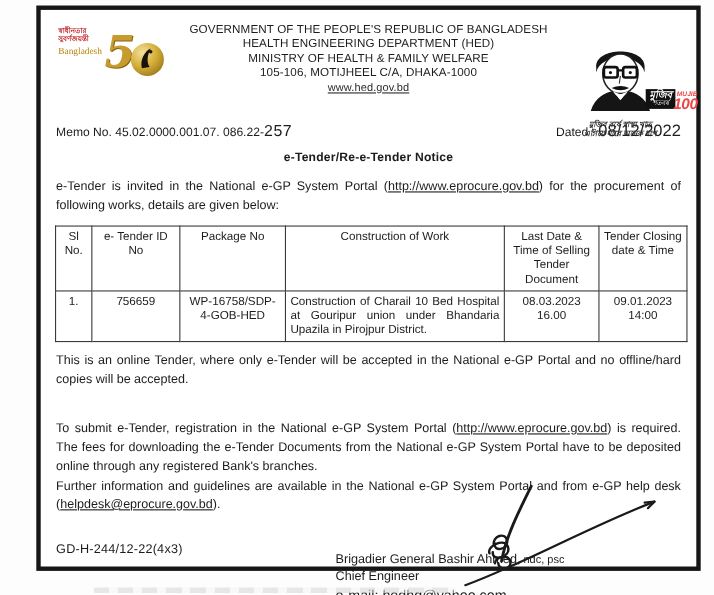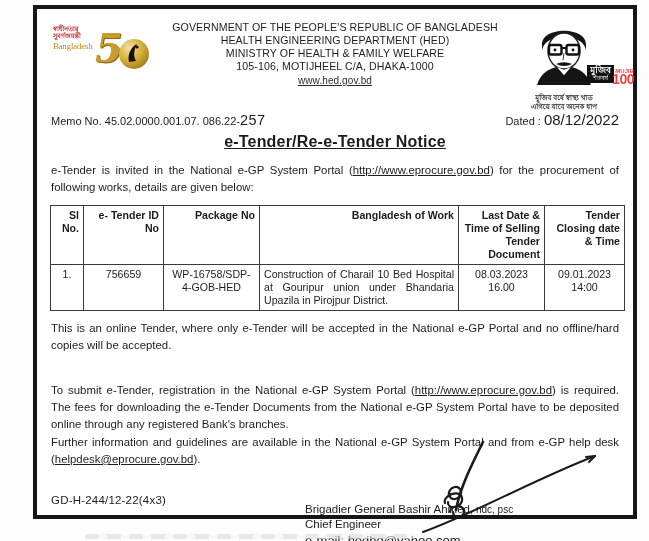--- a/index.html
+++ b/index.html
@@ -17,47 +17,47 @@
   .logo50 { position:absolute; left:16px; top:16px; width:100px; height:68px; }
   .logo50-red { color:#c0272d; font-size:6.5px; line-height:7px; font-weight:bold; }
   .logo50-country { color:#b8860b; font-size:8.5px; font-family:"Liberation Serif", serif; margin-top:2px; }
   .logo50-mark { position:absolute; left:42px; top:2px; display:flex; align-items:center; }
   .logo50-five { font-family:"DejaVu Serif", serif; font-style:italic; font-weight:bold; font-size:40px; line-height:40px; color:#c79b2d; text-shadow:1px 1px 0 #8a6414; }
   .logo50-disc { width:30px; height:30px; border-radius:50%; margin-left:-4px; margin-top:12px;
     background:radial-gradient(circle at 35% 30%, #f3e0a0, #d4af37 45%, #8a6414 95%); position:relative; }
   .logo50-disc svg { position:absolute; left:4px; top:3px; }
 
   
-  .mujib-stamp { position:absolute; right:14px; top:10px; width:110px; text-align:center; }
+  .mujib-stamp { position:absolute; right:14px; top:26px; width:110px; text-align:center;font-style:italic; }
   .portrait-wrap { position:relative; width:72px; height:66px; margin:0 auto; }
   .mujib-box { position:absolute; right:-14px; bottom:2px; background:#111; color:#fff; padding:1px 3px; text-align:center; line-height:8px; }
   .mujib-box .b1 { font-size:9px; font-weight:bold; }
   .mujib-box .b2 { font-size:6px; }
   .mujib100 { position:absolute; right:-34px; bottom:2px; color:#ef4444; text-align:right; line-height:8px;margin-left:16px; }
   .mujib100 .m1 { font-size:6px; font-weight:bold; display:block; }
   .mujib100 .m2 { font-size:14px; font-weight:bold; letter-spacing:-.5px; }
   .stamp-tagline { margin-top:8px; font-size:7px; line-height:9px; color:#2e2e2e; font-weight:bold; white-space:nowrap; }
 
   
   .memo-row { display:flex; justify-content:space-between; align-items:baseline; padding:6px 14px 0 14px;gap:44px; }
   .memo-left { font-size:11px; }
   .memo-number { font-size:14.5px; letter-spacing:.5px; }
   .memo-right { font-size:11px; }
   .memo-date { font-size:15px; }
   .notice-title-row { text-align:center; margin-top:5px; }
-  .notice-title { font-size:16px; font-weight:bold; text-decoration:underline; letter-spacing:.2px;text-align:center; }
+  .notice-title { font-size:11px; font-weight:bold; letter-spacing:.2px;text-align:center; }
 
   
   .body-text { font-size:11.4px; line-height:17px; text-align:justify; margin:11px 14px 0 14px; }
   .doc-link { color:#1c1c1c; }
 
   
   .tender-table { border-collapse:collapse; margin:9px 13px 0 13px; width:574px; table-layout:fixed; }
   .tender-table th, .tender-table td { border:1.4px solid #3a3a3a; font-size:10.6px; line-height:13px; padding:3px 4px; vertical-align:top; }
-  .tender-table th { font-weight:bold; text-align:right; }
+  .tender-table th { font-weight:normal; text-align:center; }
   .col-sl { width:33px; } .col-id { width:80px; } .col-pkg { width:96px; }
   .col-desc { width:199px; } .col-last { width:86px; } .col-close { width:80px; }
   .cell-center { text-align:center; }
   .cell-desc { text-align:justify; }
 
   
   .signature-block { position:relative; width:310px; margin:34px 18px 0 auto; font-size:11.5px; line-height:15px; }
   .sig-scrawl { position:absolute; left:60px; top:-66px; pointer-events:none; }
   .sig-suffix { font-size:10px; }
   .sig-email { font-size:13px; color:#222; margin-top:1px; }
@@ -157,21 +157,21 @@
           <col class="col-pkg">
           <col class="col-desc">
           <col class="col-last">
           <col class="col-close">
       </colgroup>
       <thead>
         <tr>
           <th>Sl No.</th>
           <th>e- Tender ID No</th>
           <th>Package No</th>
-          <th>Bangladesh of Work</th>
+          <th>Construction of Work</th>
           <th>Last Date &amp; Time of Selling Tender Document</th>
           <th>Tender Closing date &amp; Time</th>
         </tr>
       </thead>
       <tbody>
         <tr>
           <td class="cell-center">1.</td>
           <td class="cell-center">756659</td>
           <td class="cell-center">WP-16758/SDP-4-GOB-HED</td>
           <td class="cell-desc">Construction of Charail 10 Bed Hospital at Gouripur union under Bhandaria Upazila in Pirojpur District.</td>

